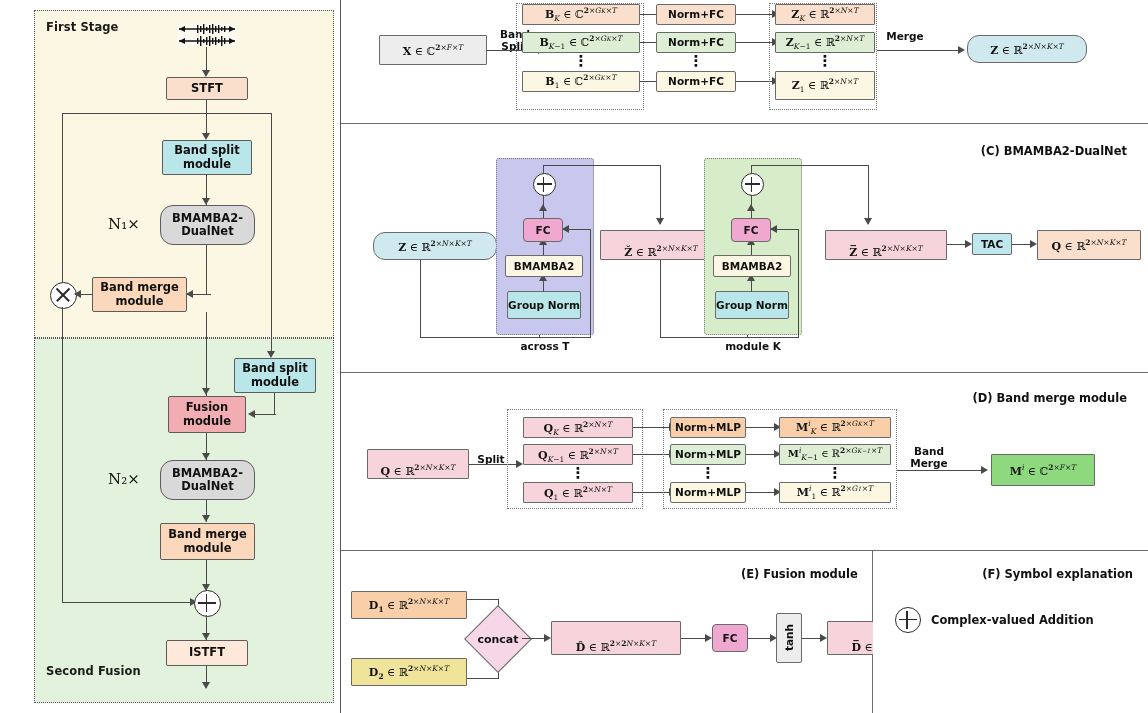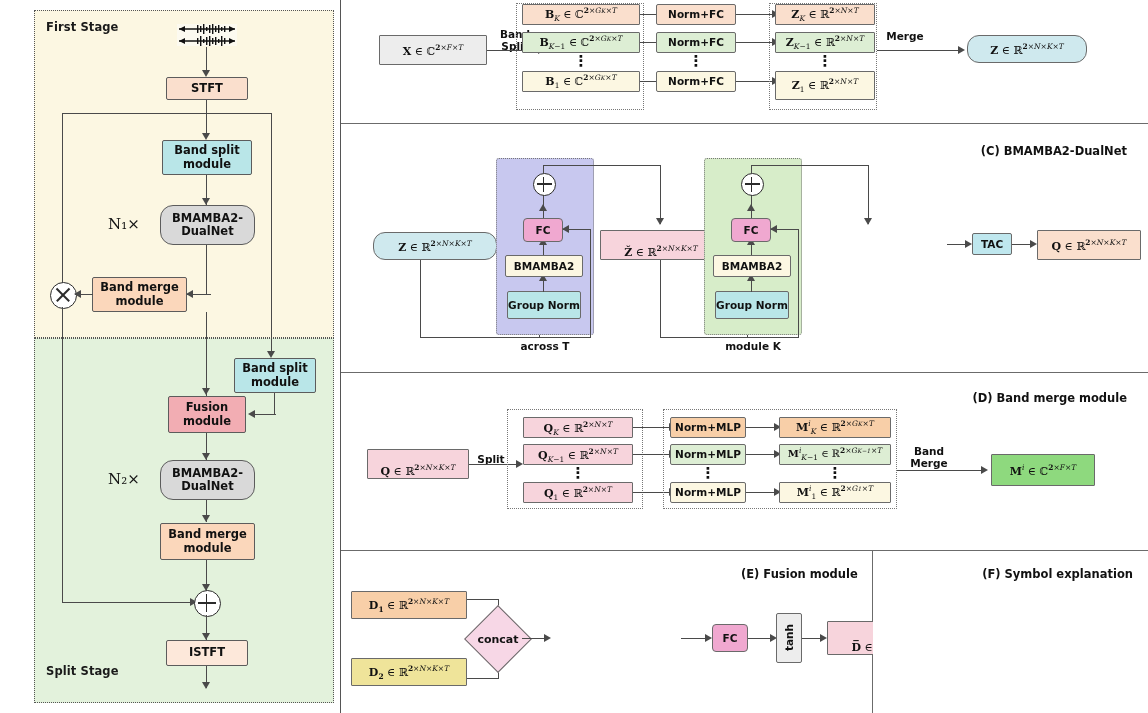--- a/index.html
+++ b/index.html
@@ -94,21 +94,21 @@
 
 <div id="root">
 
   <div id="left-col">
 
     <div class="stage" id="stage1"></div>
 
     <div class="stage" id="stage2"></div>
 
     <div class="stage-label" style="left:46px;top:20px;">First Stage</div>
-    <div class="stage-label" style="left:46px;top:664px;">Split Stage</div>
+    <div class="stage-label" style="left:46px;top:664px;">Second Fusion</div>
 
     <div class="wave" style="left:177px;top:24px;width:60px;height:22px;background:#fcfaf0;">
       <svg width="60" height="10" viewBox="0 0 60 10">
         <line x1="2" y1="5" x2="58" y2="5" stroke="#111" stroke-width="1.3"></line>
         <polygon points="2,5 8,2 8,8" fill="#111"></polygon>
           <polygon points="58,5 52,2 52,8" fill="#111"></polygon>
         <g fill="#111">
           <rect x="20" y="1" width="1.4" height="8"></rect>
             <rect x="23" y="2" width="1.4" height="6"></rect>
           <rect x="26" y="0" width="1.4" height="10"></rect>
@@ -380,20 +380,25 @@
         <div class="b2" style="left:8.8px;top:2.8px;width:1.4px;height:15px;"></div>
       </div>
 
       <div class="lbl" style="left:368px;top:216px;width:88px;">module K</div>
 
       <div class="vline" style="left:410px;top:41px;height:9px;"></div>
       <div class="hline" style="left:410px;top:41px;width:118px;"></div>
       <div class="vline" style="left:527px;top:41px;height:59px;"></div>
       <div class="arrow-d" style="left:523px;top:94px;"></div>
 
+      <div class="mbox cP" style="left:484px;top:106px;width:122px;height:30px;">
+        <span class="m">
+          <span class="bb">Z̅</span> ∈ ℝ<span class="sup"><b>2</b>×<i>N</i>×<i>K</i>×<i>T</i></span>
+        </span>
+      </div>
 
       <div class="hline" style="left:606px;top:120px;width:22px;"></div>
       <div class="arrow-r" style="left:624px;top:116px;"></div>
 
       <div class="pbox cTeal" style="left:631px;top:109px;width:40px;height:22px;">TAC</div>
 
       <div class="hline" style="left:671px;top:120px;width:22px;"></div>
       <div class="arrow-r" style="left:689px;top:116px;"></div>
 
       <div class="mbox cA" style="left:696px;top:106px;width:104px;height:30px;">
@@ -504,20 +509,25 @@
       <div class="hline" style="left:126px;top:127px;width:32px;"></div>
       <div class="vline" style="left:157px;top:110px;height:17px;"></div>
       <div class="arrow-d" style="left:153px;top:108px;transform:rotate(180deg);"></div>
 
       <div class="diamond" style="left:133px;top:64px;width:48px;height:48px;"></div>
       <div class="diamond-txt" style="left:126px;top:76px;width:62px;height:24px;">concat</div>
 
       <div class="hline" style="left:181px;top:87px;width:25px;"></div>
       <div class="arrow-r" style="left:203px;top:83px;"></div>
 
+      <div class="mbox cP" style="left:210px;top:70px;width:130px;height:34px;">
+        <span class="m">
+          <span class="bb">D̂</span> ∈ ℝ<span class="sup"><b>2</b>×<b>2</b><i>N</i>×<i>K</i>×<i>T</i></span>
+        </span>
+      </div>
 
       <div class="hline" style="left:340px;top:87px;width:28px;"></div>
       <div class="arrow-r" style="left:364px;top:83px;"></div>
 
       <div class="pbox cPK" style="left:371px;top:73px;width:36px;height:28px;border-radius:4px;">FC</div>
 
       <div class="hline" style="left:407px;top:87px;width:25px;"></div>
       <div class="arrow-r" style="left:429px;top:83px;"></div>
 
       <div class="pbox cG" style="left:435px;top:62px;width:26px;height:50px;">
@@ -530,17 +540,24 @@
       <div class="mbox cP" style="left:486px;top:70px;width:124px;height:34px;">
         <span class="m">
           <span class="bb">D̅</span> ∈ ℝ<span class="sup"><b>2</b>×<i>N</i>×<i>K</i>×<i>T</i></span>
         </span>
       </div>
     </div>
 
     <div class="panel" style="left:532px;top:551px;width:276px;height:162px;">
       <div class="panel-title" style="right:16px;top:16px;">(F) Symbol explanation</div>
 
+      <div class="sym-row" style="left:22px;top:56px;">
+        <div class="opc" style="position:relative;width:24px;height:24px;">
+          <div class="b1" style="left:2.5px;top:10.8px;width:18px;height:1.4px;"></div>
+          <div class="b2" style="left:10.3px;top:2.8px;width:1.4px;height:18px;"></div>
+        </div>
+        <span class="t">Complex-valued Addition</span>
+      </div>
 
     </div>
 
   </div>
 </div>
 
 </body></html>

